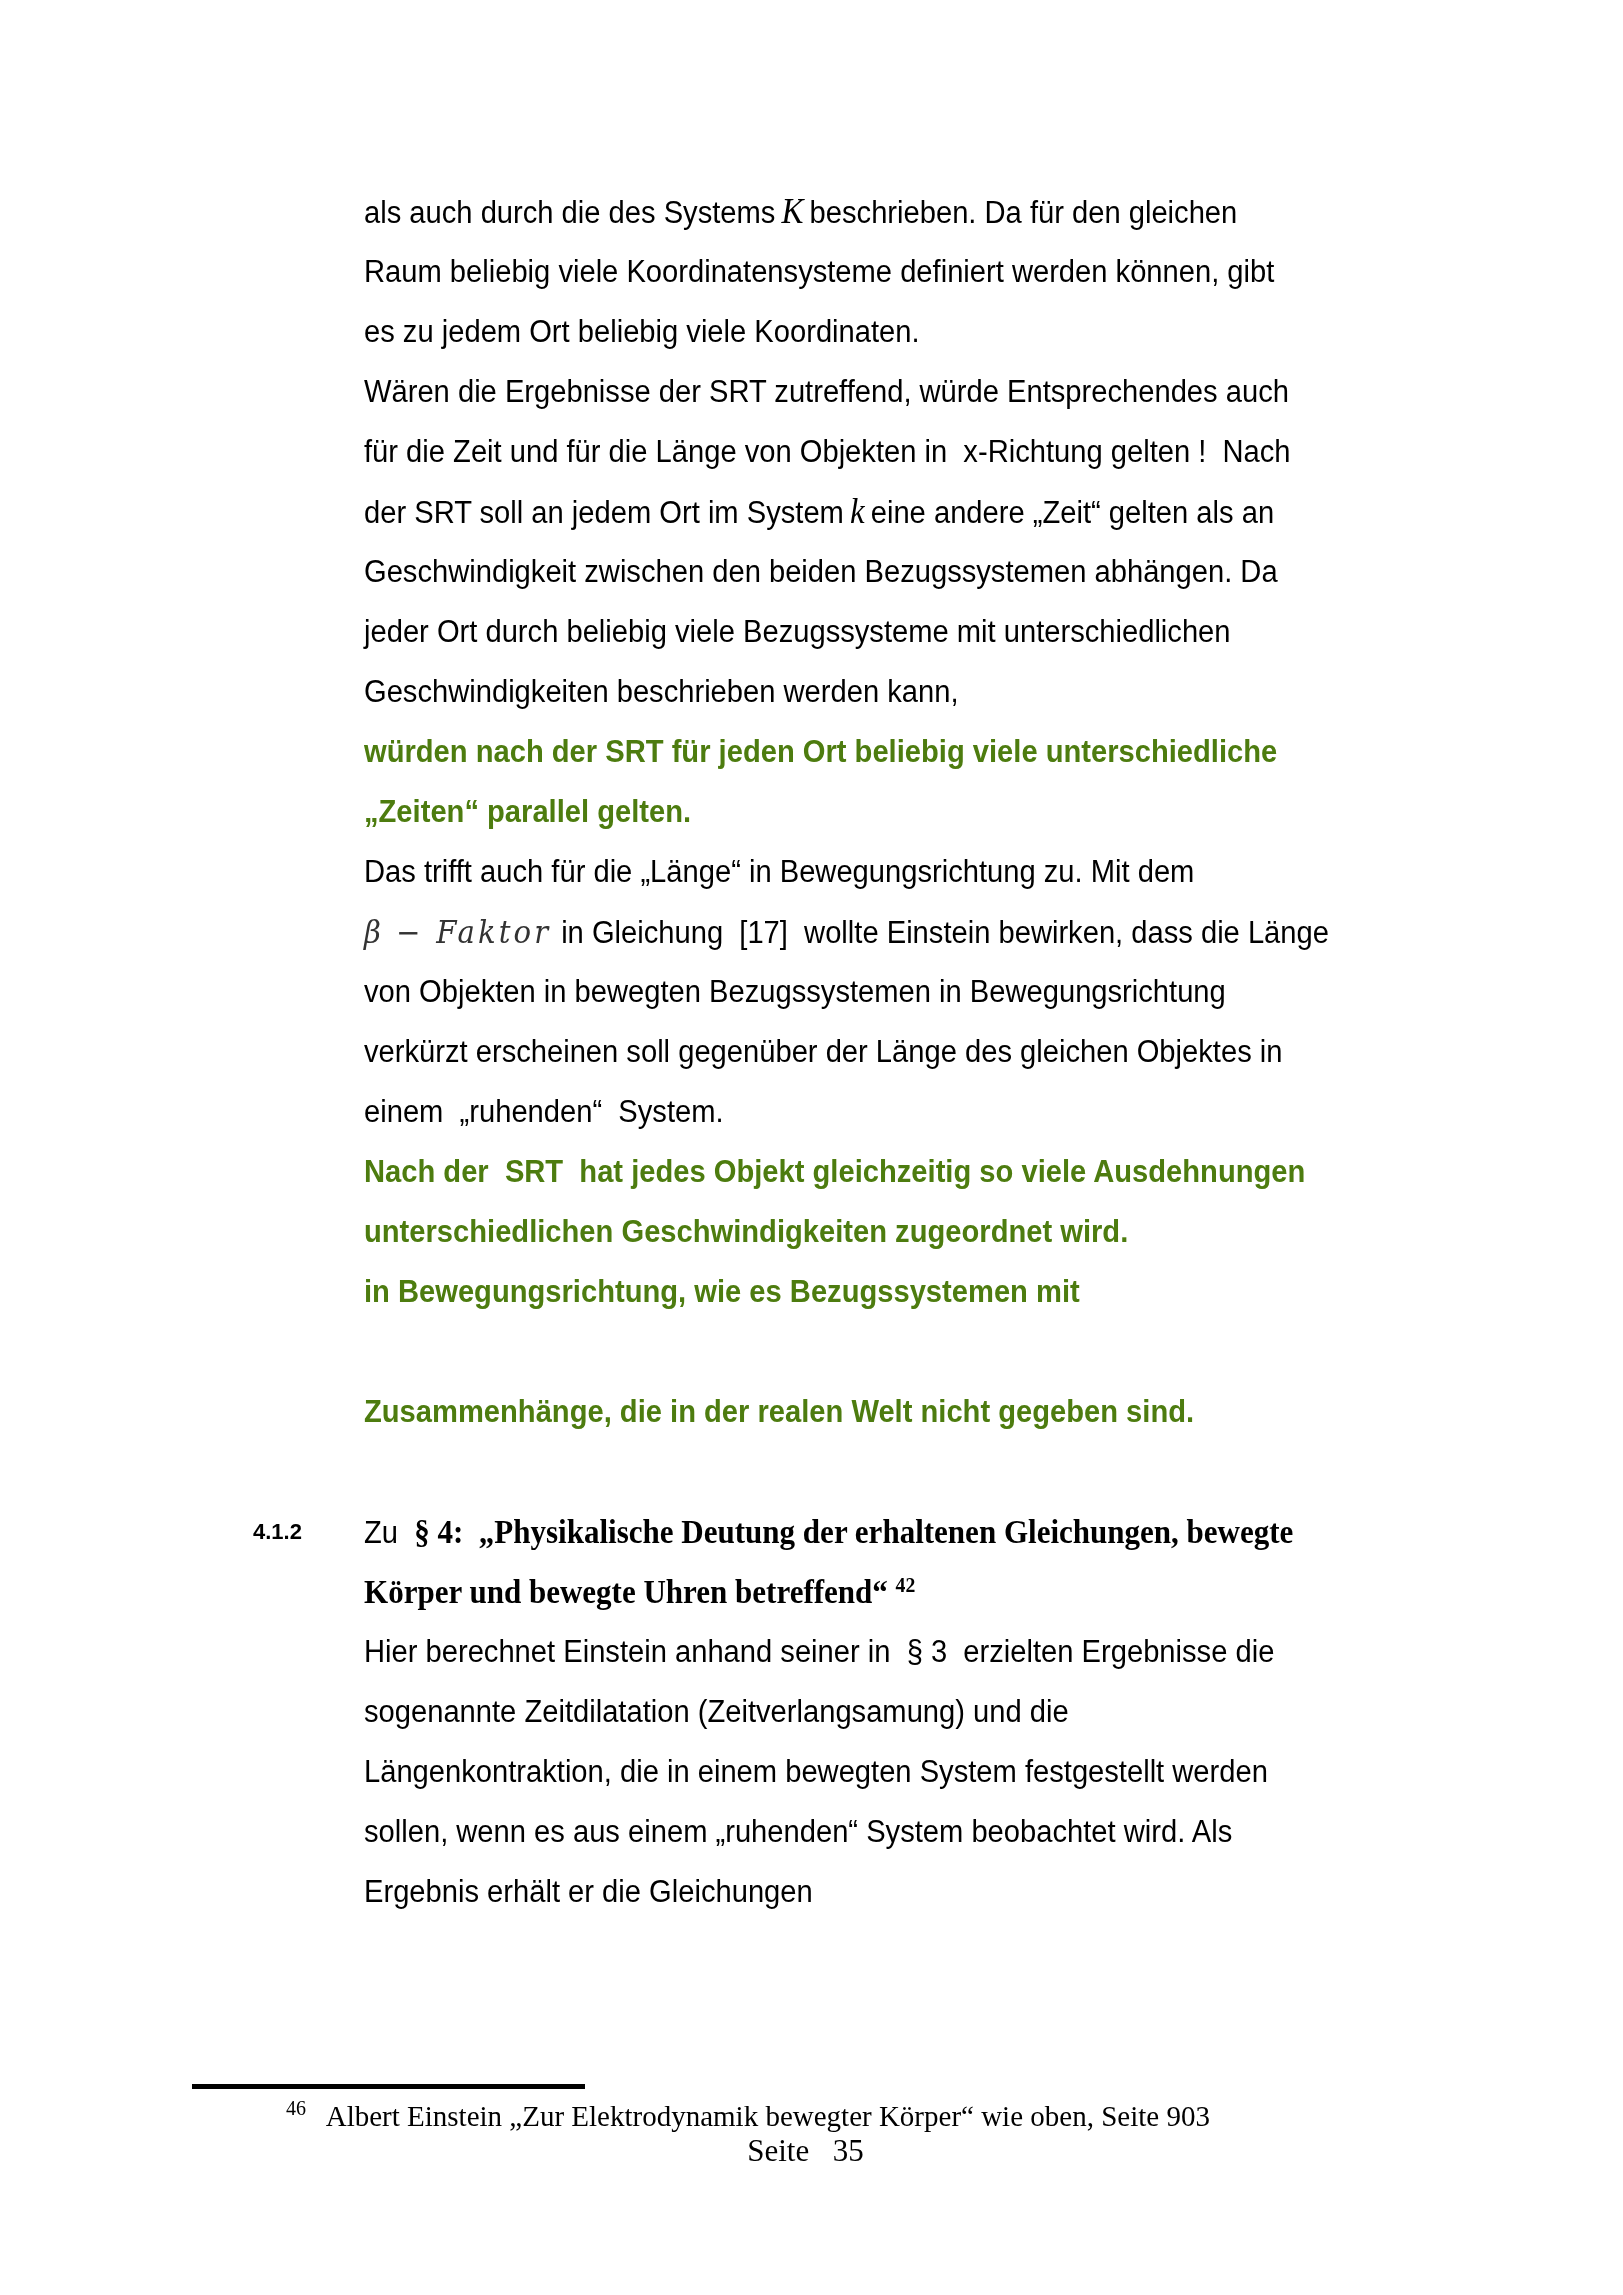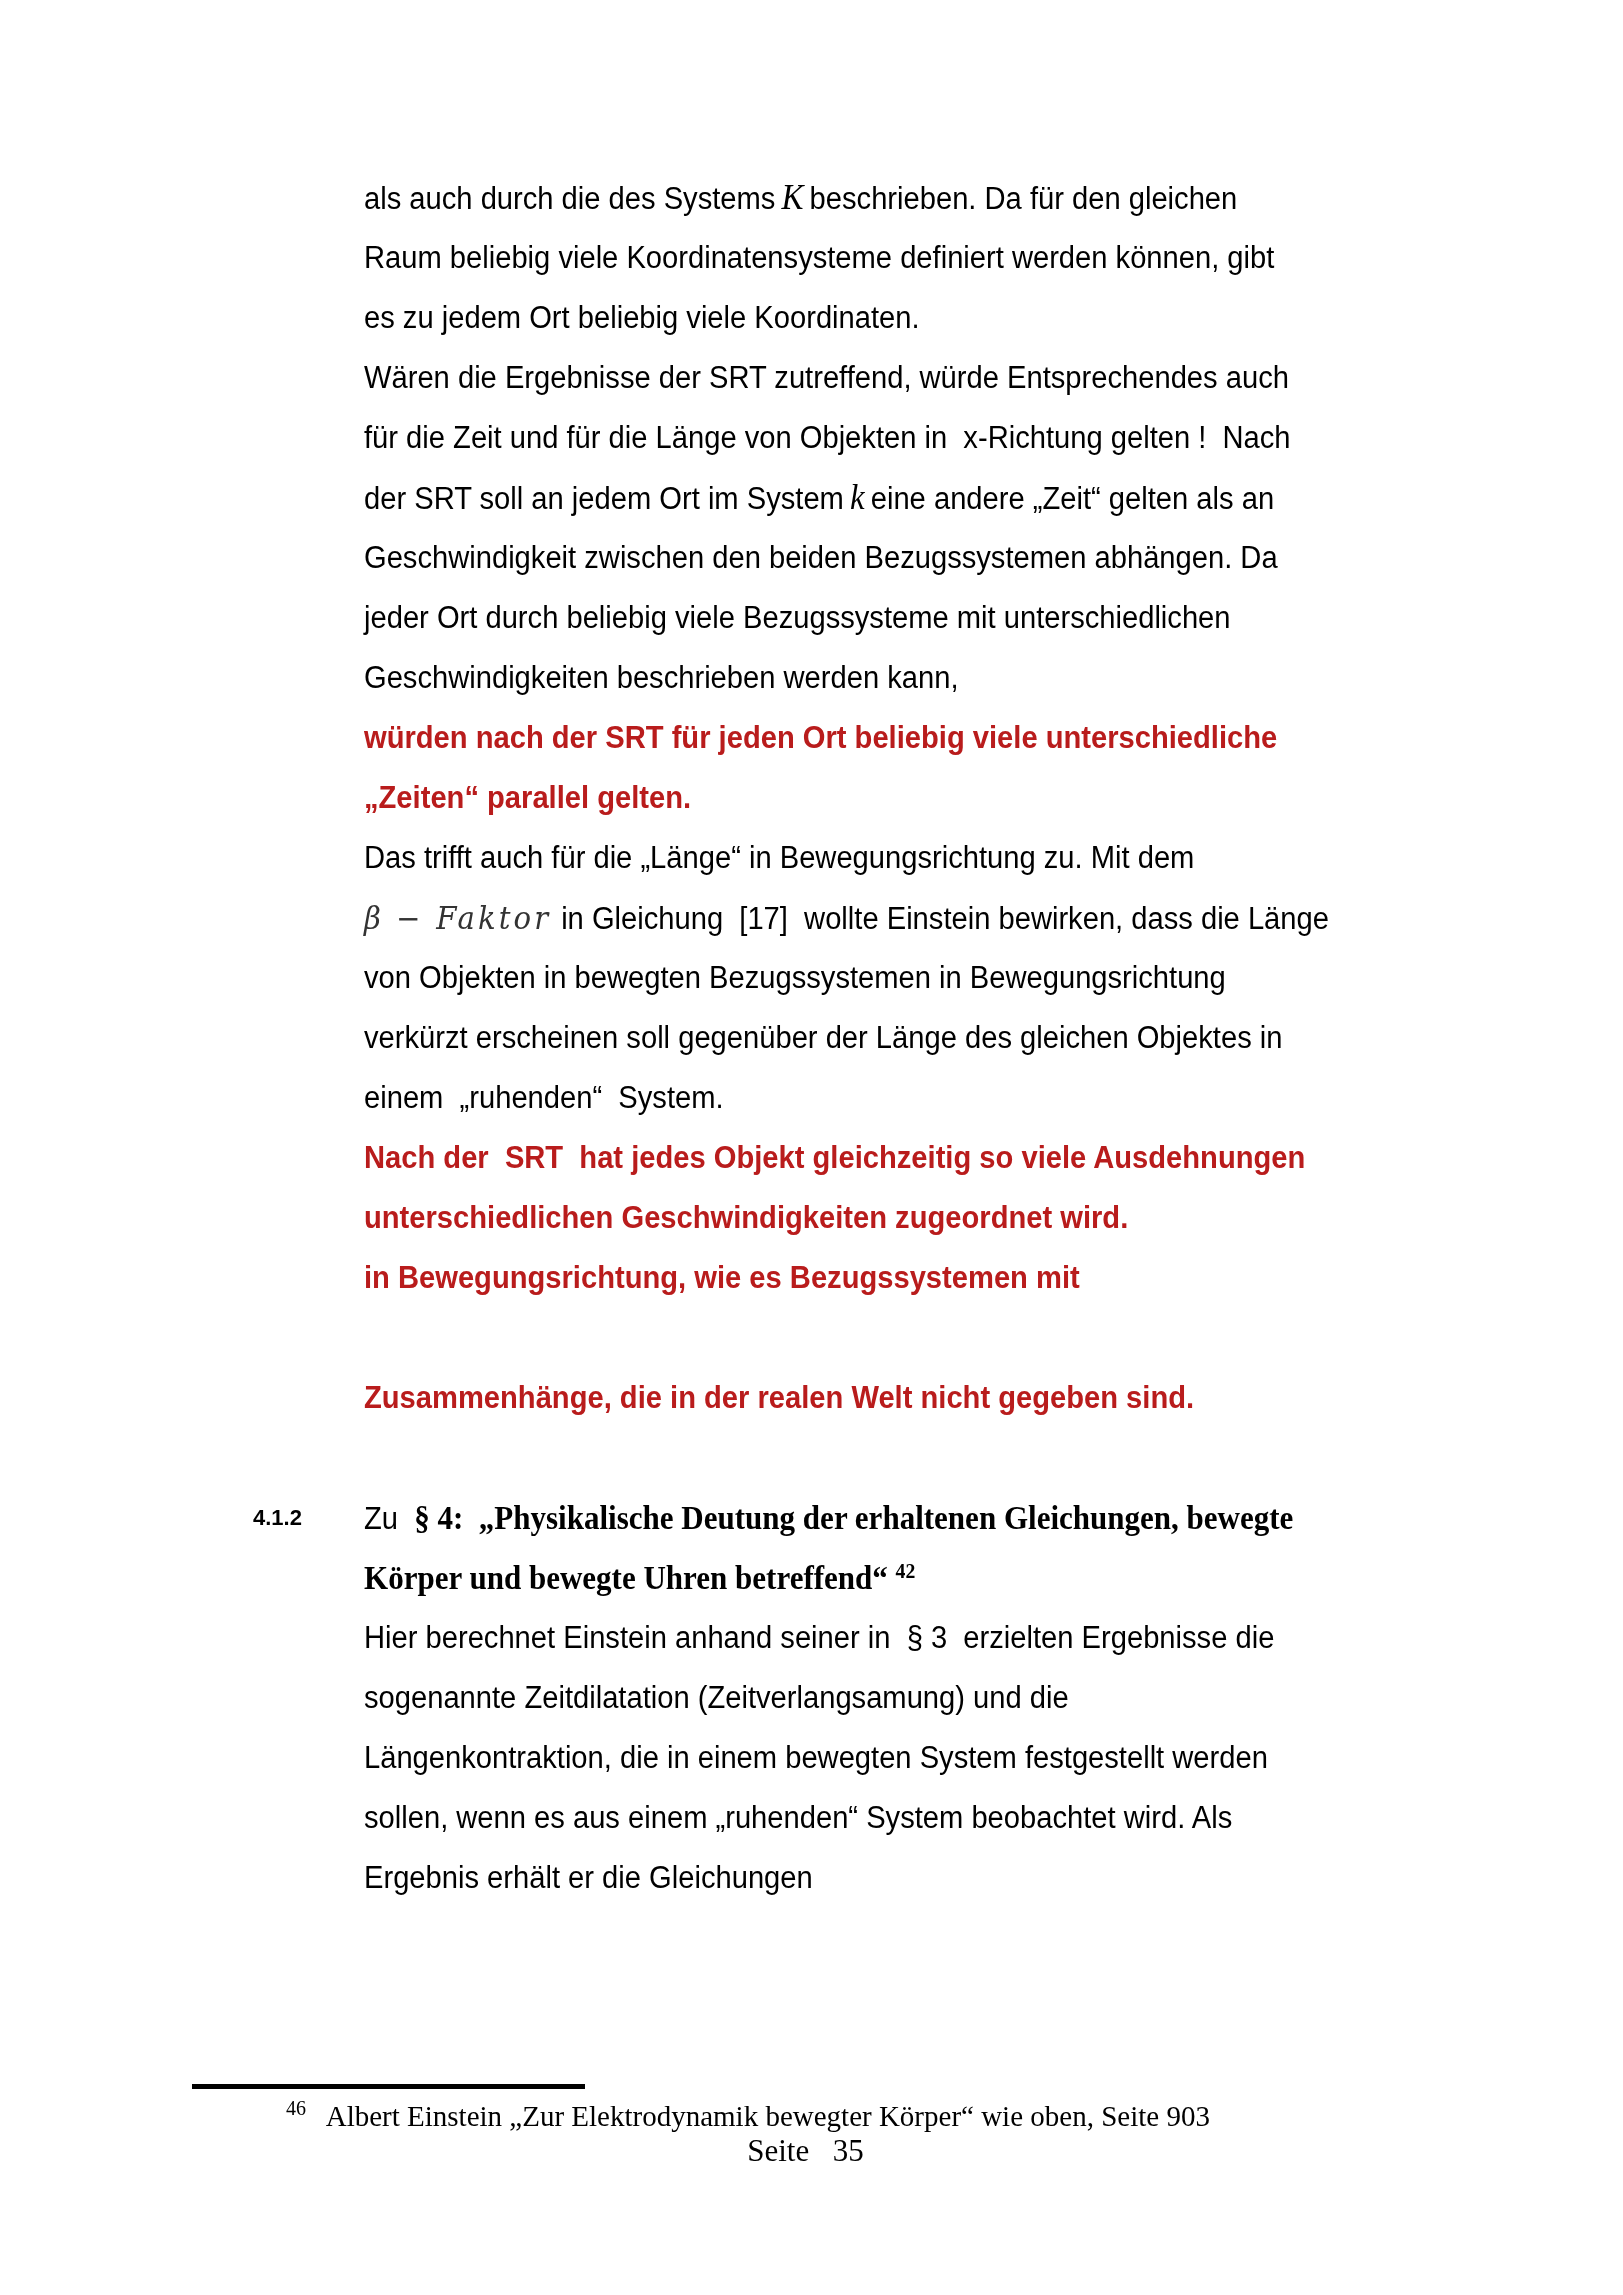--- a/index.html
+++ b/index.html
@@ -8,37 +8,37 @@
     width:1624px;
     height:2295px;
     background:#ffffff;
     font-family:"Liberation Sans", sans-serif;
     color:#000000;
     overflow:hidden;
   }
   .text-block {
     position:absolute;
     left:364px;
-    top:168px;
+    top:182px;
     width:1001px;
   }
   .line {
     position:relative;
     height:60px;
     line-height:60px;
     font-size:31px;
     white-space:pre;
   }
   .line .scale {
     display:inline-block;
     transform:scaleX(0.94);
     transform-origin:0 50%;
     white-space:pre;
   }
-  .line.blue { color:#b91c1c; font-weight:700; }
+  .line.blue { color:#4d7c0f; font-weight:700; }
   .math {
     font-family:"Liberation Serif", serif;
     font-style:italic;
     font-size:35px;
     padding:0 6.5px;
     font-weight:400;
   }
   .formula {
     font-family:"DejaVu Serif", serif;
     font-style:italic;

